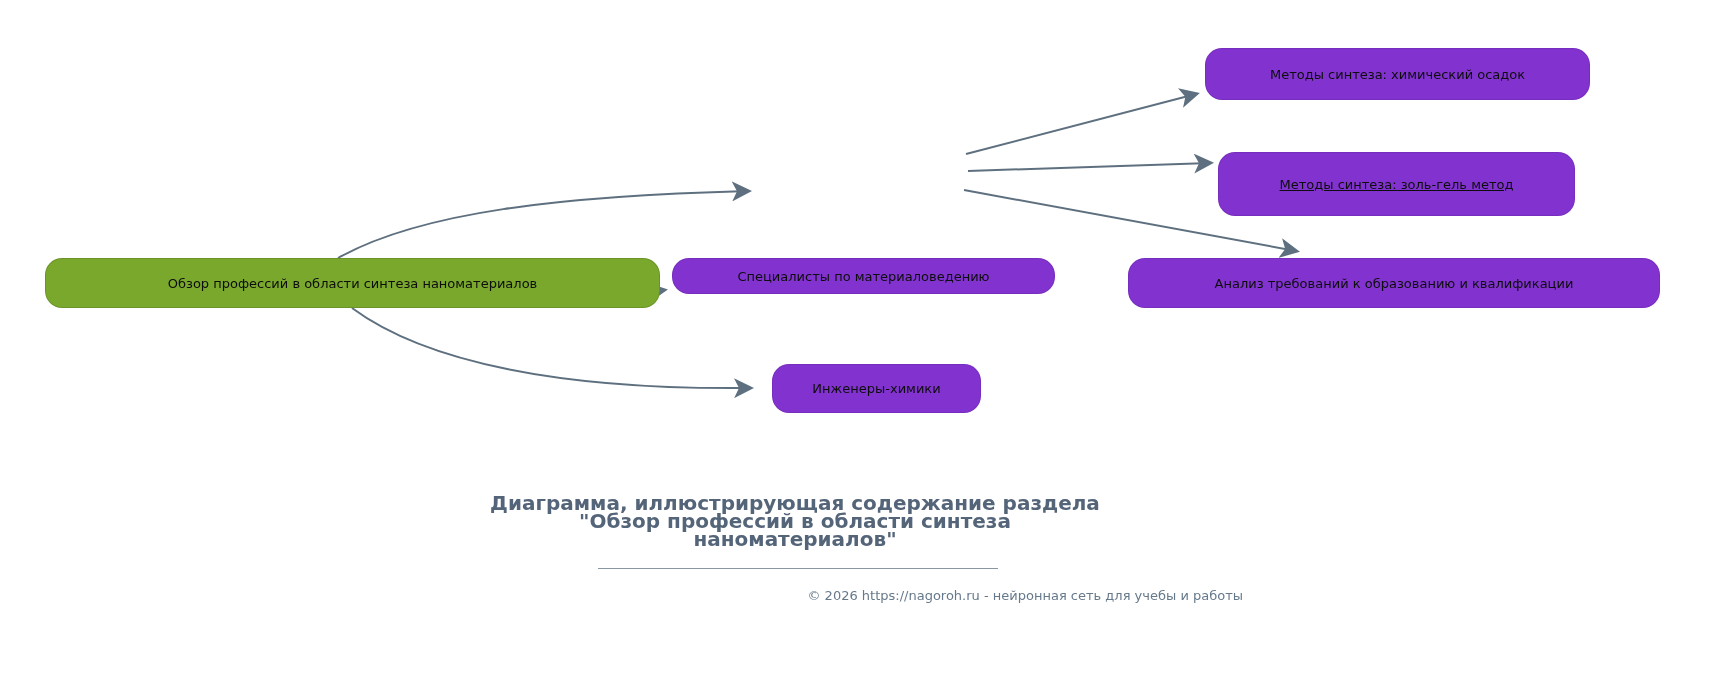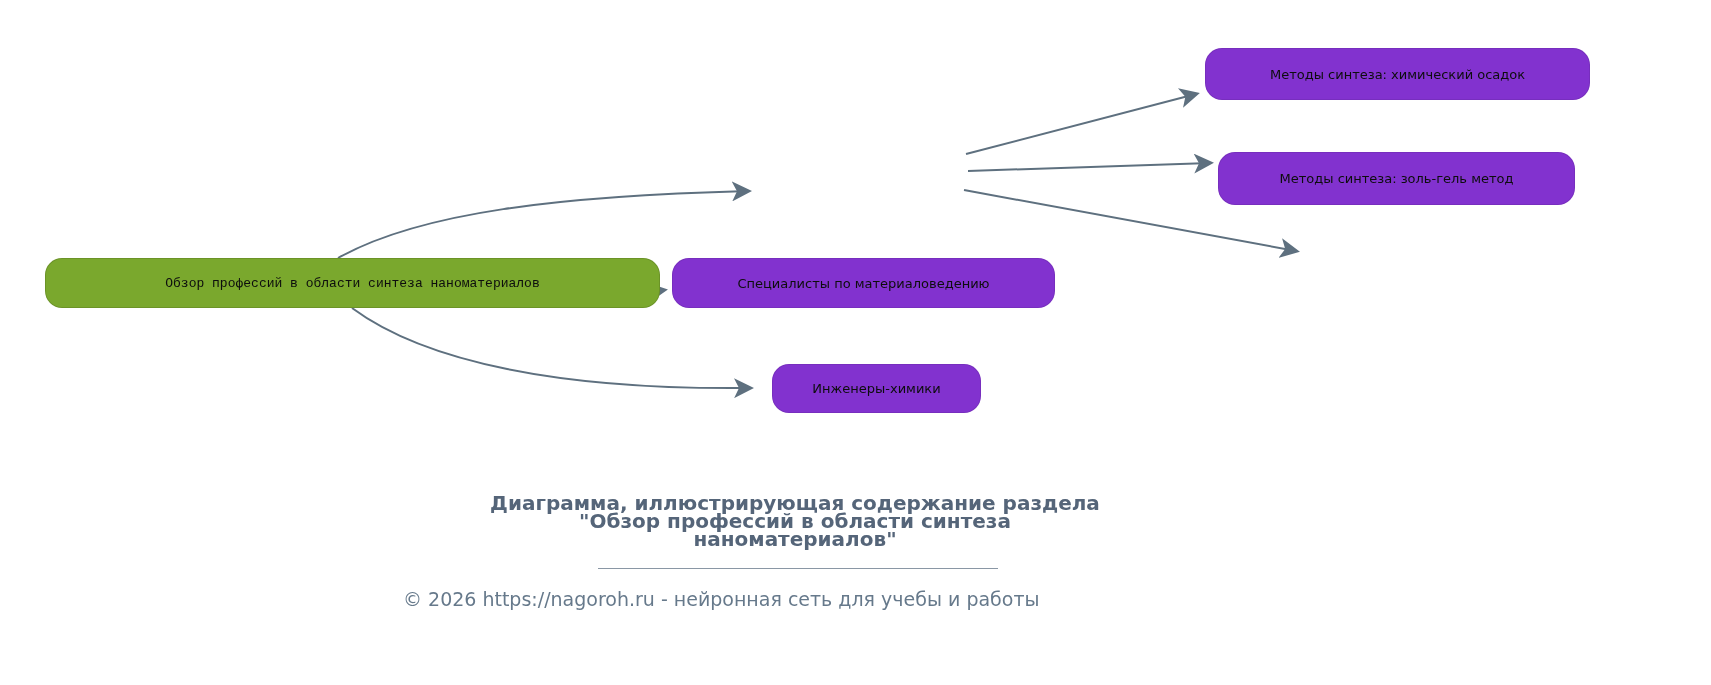--- a/index.html
+++ b/index.html
@@ -37,53 +37,53 @@
     border-radius: 17px;
     font-size: 13px;
     color: var(--text, #0d0d0d);
     text-align: center;
     white-space: nowrap;
     box-sizing: border-box;
   }
   .node.root {
     background: var(--root-fill, #7aa82d);
     border: 1px solid rgba(0,0,0,0.12);
-    left: 45px; top: 258px; width: 615px; height: 50px; font-family: Liberation Mono, monospace;
+    left: 45px; top: 258px; width: 615px; height: 50px;
   }
   .node.purple {
     background: var(--node-fill, #8232cf);
     border: 1px solid rgba(0,0,0,0.08);
   }
   .node.chemists   { left: 760px;  top: 152px; width: 205px; height: 50px; }
-  .node.materials  { left: 672px;  top: 258px; width: 383px; height: 50px; }
+  .node.materials  { left: 672px;  top: 258px; width: 383px; height: 36px; }
   .node.engineers  { left: 772px;  top: 364px; width: 209px; height: 49px; }
   .node.method1    { left: 1205px; top: 48px;  width: 385px; height: 52px; }
-  .node.method2    { left: 1218px; top: 152px; width: 357px; height: 53px; }
+  .node.method2    { left: 1218px; top: 152px; width: 357px; height: 64px; text-decoration: underline; }
   .node.analysis   { left: 1128px; top: 258px; width: 532px; height: 50px; }
 
   .caption {
     position: absolute;
     left: 395px; top: 494px; width: 800px;
     text-align: center;
     font-weight: bold;
     font-size: 20px;
     line-height: 18px;
     color: var(--caption, #556579);
     white-space: pre-line;
   }
   .rule {
     position: absolute;
     left: 598px; top: 568px; width: 400px;
     border-top: 1.5px solid #8a97a5;
   }
   .footer {
     position: absolute;
     left: 403px; top: 588px; width: 840px;
-    text-align: left;
-    font-size: 19px;
+    text-align: right;
+    font-size: 13px;
     color: var(--footer, #66798b);
   }
 </style>
 </head>
 <body>
 
 <div class="canvas">
 
   <svg class="edges" viewBox="0 0 1711 685" xmlns="http://www.w3.org/2000/svg">
     <defs>
@@ -103,20 +103,21 @@
 
 
   <div class="node purple materials">Специалисты по материаловедению</div>
 
   <div class="node purple engineers">Инженеры-химики</div>
 
   <div class="node purple method1">Методы синтеза: химический осадок</div>
 
   <div class="node purple method2">Методы синтеза: золь-гель метод</div>
 
+  <div class="node purple analysis">Анализ требований к образованию и квалификации</div>
 
   <div class="caption">Диаграмма, иллюстрирующая содержание раздела
 "Обзор профессий в области синтеза
 наноматериалов"</div>
 
   <div class="rule"></div>
 
   <div class="footer">© 2026 https://nagoroh.ru - нейронная сеть для учебы и работы</div>
 
 </div>

